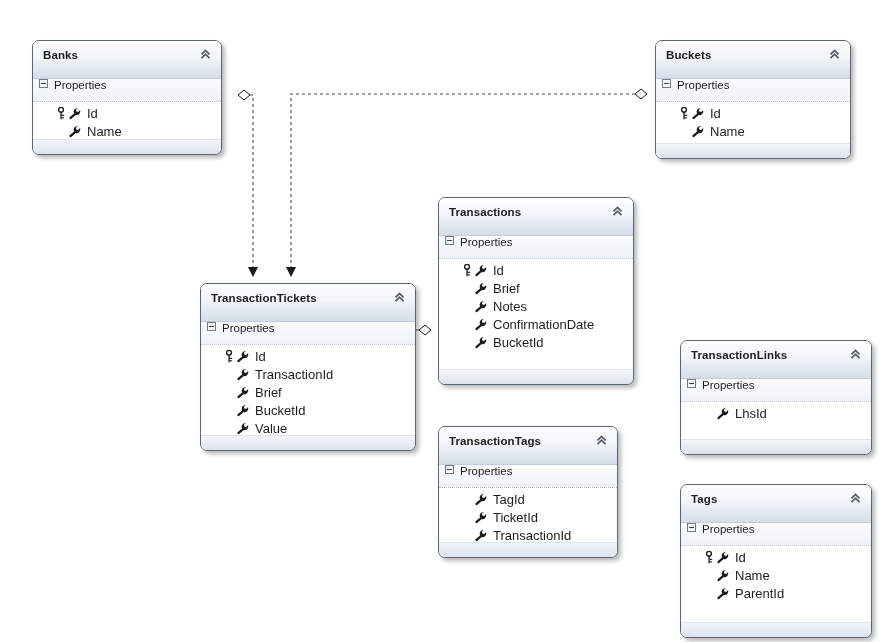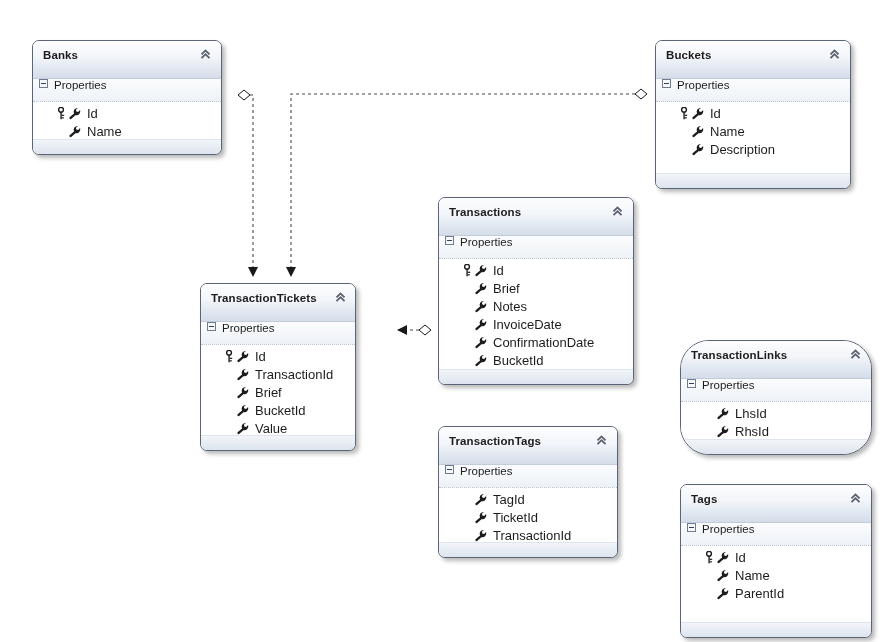--- a/index.html
+++ b/index.html
@@ -203,21 +203,21 @@
               </svg>
               <svg class="icon-wrench" viewBox="0 0 14 14">
                 <path d="M10.6 1.0 a4.2 4.2 0 0 0-4.1 6.0 L1.7 11.0 a1.3 1.3 0 0 0 1.7 1.9 l4.6-4.1 a4.2 4.2 0 0 0 5.0-5.5 L10.9 5.4 L9.0 4.8 L8.5 2.9 Z" fill="#1d1d1d"></path>
               </svg>
             </span>
             <span class="prop-name">Name</span>
           </div>
         </div>
         <div class="entity-footer" style="position: absolute; left: 0px; right: 0px; bottom: 0px;"></div>
       </div>
-      <div class="entity" style="left: 655px; top: 40px; width: 196px; height: 149px;">
+      <div class="entity" style="left: 655px; top: 40px; width: 196px; height: 119px;">
         <div class="entity-header">
           <div class="entity-title">Buckets</div>
           <svg class="chevron-up" viewBox="0 0 16 16">
             <path d="M3 8.2 L8 3.4 L13 8.2 L11.6 9.5 L8 6.0 L4.4 9.5 Z" fill="#5c6270"></path>
             <path d="M3 12.2 L8 7.4 L13 12.2 L11.6 13.5 L8 10.0 L4.4 13.5 Z" fill="#5c6270"></path>
           </svg>
         </div>
         <div class="entity-section">
           <span class="minus-box"></span>
           <span class="section-label">Properties</span>
@@ -328,54 +328,40 @@
               <svg class="icon-key hidden" viewBox="0 0 9 14">
                 <circle cx="4" cy="3" r="2.6" fill="none" stroke="#1d1d1d" stroke-width="1.5"></circle>
                 <rect x="3.3" y="5.2" width="1.5" height="8" fill="#1d1d1d"></rect>
                 <rect x="4.8" y="8.3" width="2.6" height="1.3" fill="#1d1d1d"></rect>
                 <rect x="4.8" y="11.0" width="2.2" height="1.3" fill="#1d1d1d"></rect>
               </svg>
               <svg class="icon-wrench" viewBox="0 0 14 14">
                 <path d="M10.6 1.0 a4.2 4.2 0 0 0-4.1 6.0 L1.7 11.0 a1.3 1.3 0 0 0 1.7 1.9 l4.6-4.1 a4.2 4.2 0 0 0 5.0-5.5 L10.9 5.4 L9.0 4.8 L8.5 2.9 Z" fill="#1d1d1d"></path>
               </svg>
             </span>
-            <span class="prop-name">InvoiceDate</span>
-          </div>
-          <div class="prop-row">
-            <span class="prop-icons">
-              <svg class="icon-key hidden" viewBox="0 0 9 14">
-                <circle cx="4" cy="3" r="2.6" fill="none" stroke="#1d1d1d" stroke-width="1.5"></circle>
-                <rect x="3.3" y="5.2" width="1.5" height="8" fill="#1d1d1d"></rect>
-                <rect x="4.8" y="8.3" width="2.6" height="1.3" fill="#1d1d1d"></rect>
-                <rect x="4.8" y="11.0" width="2.2" height="1.3" fill="#1d1d1d"></rect>
-              </svg>
-              <svg class="icon-wrench" viewBox="0 0 14 14">
-                <path d="M10.6 1.0 a4.2 4.2 0 0 0-4.1 6.0 L1.7 11.0 a1.3 1.3 0 0 0 1.7 1.9 l4.6-4.1 a4.2 4.2 0 0 0 5.0-5.5 L10.9 5.4 L9.0 4.8 L8.5 2.9 Z" fill="#1d1d1d"></path>
-              </svg>
-            </span>
             <span class="prop-name">ConfirmationDate</span>
           </div>
           <div class="prop-row">
             <span class="prop-icons">
               <svg class="icon-key hidden" viewBox="0 0 9 14">
                 <circle cx="4" cy="3" r="2.6" fill="none" stroke="#1d1d1d" stroke-width="1.5"></circle>
                 <rect x="3.3" y="5.2" width="1.5" height="8" fill="#1d1d1d"></rect>
                 <rect x="4.8" y="8.3" width="2.6" height="1.3" fill="#1d1d1d"></rect>
                 <rect x="4.8" y="11.0" width="2.2" height="1.3" fill="#1d1d1d"></rect>
               </svg>
               <svg class="icon-wrench" viewBox="0 0 14 14">
                 <path d="M10.6 1.0 a4.2 4.2 0 0 0-4.1 6.0 L1.7 11.0 a1.3 1.3 0 0 0 1.7 1.9 l4.6-4.1 a4.2 4.2 0 0 0 5.0-5.5 L10.9 5.4 L9.0 4.8 L8.5 2.9 Z" fill="#1d1d1d"></path>
               </svg>
             </span>
             <span class="prop-name">BucketId</span>
           </div>
         </div>
         <div class="entity-footer" style="position: absolute; left: 0px; right: 0px; bottom: 0px;"></div>
       </div>
-      <div class="entity" style="left: 200px; top: 283px; width: 156px; height: 168px;">
+      <div class="entity" style="left: 200px; top: 283px; width: 216px; height: 168px;">
         <div class="entity-header">
           <div class="entity-title">TransactionTickets</div>
           <svg class="chevron-up" viewBox="0 0 16 16">
             <path d="M3 8.2 L8 3.4 L13 8.2 L11.6 9.5 L8 6.0 L4.4 9.5 Z" fill="#5c6270"></path>
             <path d="M3 12.2 L8 7.4 L13 12.2 L11.6 13.5 L8 10.0 L4.4 13.5 Z" fill="#5c6270"></path>
           </svg>
         </div>
         <div class="entity-section">
           <span class="minus-box"></span>
           <span class="section-label">Properties</span>
@@ -505,21 +491,21 @@
               </svg>
               <svg class="icon-wrench" viewBox="0 0 14 14">
                 <path d="M10.6 1.0 a4.2 4.2 0 0 0-4.1 6.0 L1.7 11.0 a1.3 1.3 0 0 0 1.7 1.9 l4.6-4.1 a4.2 4.2 0 0 0 5.0-5.5 L10.9 5.4 L9.0 4.8 L8.5 2.9 Z" fill="#1d1d1d"></path>
               </svg>
             </span>
             <span class="prop-name">TransactionId</span>
           </div>
         </div>
         <div class="entity-footer" style="position: absolute; left: 0px; right: 0px; bottom: 0px;"></div>
       </div>
-      <div class="entity" style="left: 680px; top: 340px; width: 192px; height: 115px; border-radius: 29px;">
+      <div class="entity" style="left: 680px; top: 340px; width: 192px; height: 115px;">
         <div class="entity-header">
           <div class="entity-title">TransactionLinks</div>
           <svg class="chevron-up" viewBox="0 0 16 16">
             <path d="M3 8.2 L8 3.4 L13 8.2 L11.6 9.5 L8 6.0 L4.4 9.5 Z" fill="#5c6270"></path>
             <path d="M3 12.2 L8 7.4 L13 12.2 L11.6 13.5 L8 10.0 L4.4 13.5 Z" fill="#5c6270"></path>
           </svg>
         </div>
         <div class="entity-section">
           <span class="minus-box"></span>
           <span class="section-label">Properties</span>
@@ -532,34 +518,20 @@
                 <rect x="3.3" y="5.2" width="1.5" height="8" fill="#1d1d1d"></rect>
                 <rect x="4.8" y="8.3" width="2.6" height="1.3" fill="#1d1d1d"></rect>
                 <rect x="4.8" y="11.0" width="2.2" height="1.3" fill="#1d1d1d"></rect>
               </svg>
               <svg class="icon-wrench" viewBox="0 0 14 14">
                 <path d="M10.6 1.0 a4.2 4.2 0 0 0-4.1 6.0 L1.7 11.0 a1.3 1.3 0 0 0 1.7 1.9 l4.6-4.1 a4.2 4.2 0 0 0 5.0-5.5 L10.9 5.4 L9.0 4.8 L8.5 2.9 Z" fill="#1d1d1d"></path>
               </svg>
             </span>
             <span class="prop-name">LhsId</span>
           </div>
-          <div class="prop-row">
-            <span class="prop-icons">
-              <svg class="icon-key hidden" viewBox="0 0 9 14">
-                <circle cx="4" cy="3" r="2.6" fill="none" stroke="#1d1d1d" stroke-width="1.5"></circle>
-                <rect x="3.3" y="5.2" width="1.5" height="8" fill="#1d1d1d"></rect>
-                <rect x="4.8" y="8.3" width="2.6" height="1.3" fill="#1d1d1d"></rect>
-                <rect x="4.8" y="11.0" width="2.2" height="1.3" fill="#1d1d1d"></rect>
-              </svg>
-              <svg class="icon-wrench" viewBox="0 0 14 14">
-                <path d="M10.6 1.0 a4.2 4.2 0 0 0-4.1 6.0 L1.7 11.0 a1.3 1.3 0 0 0 1.7 1.9 l4.6-4.1 a4.2 4.2 0 0 0 5.0-5.5 L10.9 5.4 L9.0 4.8 L8.5 2.9 Z" fill="#1d1d1d"></path>
-              </svg>
-            </span>
-            <span class="prop-name">RhsId</span>
-          </div>
         </div>
         <div class="entity-footer" style="position: absolute; left: 0px; right: 0px; bottom: 0px;"></div>
       </div>
       <div class="entity" style="left: 680px; top: 484px; width: 192px; height: 154px;">
         <div class="entity-header">
           <div class="entity-title">Tags</div>
           <svg class="chevron-up" viewBox="0 0 16 16">
             <path d="M3 8.2 L8 3.4 L13 8.2 L11.6 9.5 L8 6.0 L4.4 9.5 Z" fill="#5c6270"></path>
             <path d="M3 12.2 L8 7.4 L13 12.2 L11.6 13.5 L8 10.0 L4.4 13.5 Z" fill="#5c6270"></path>
           </svg>

